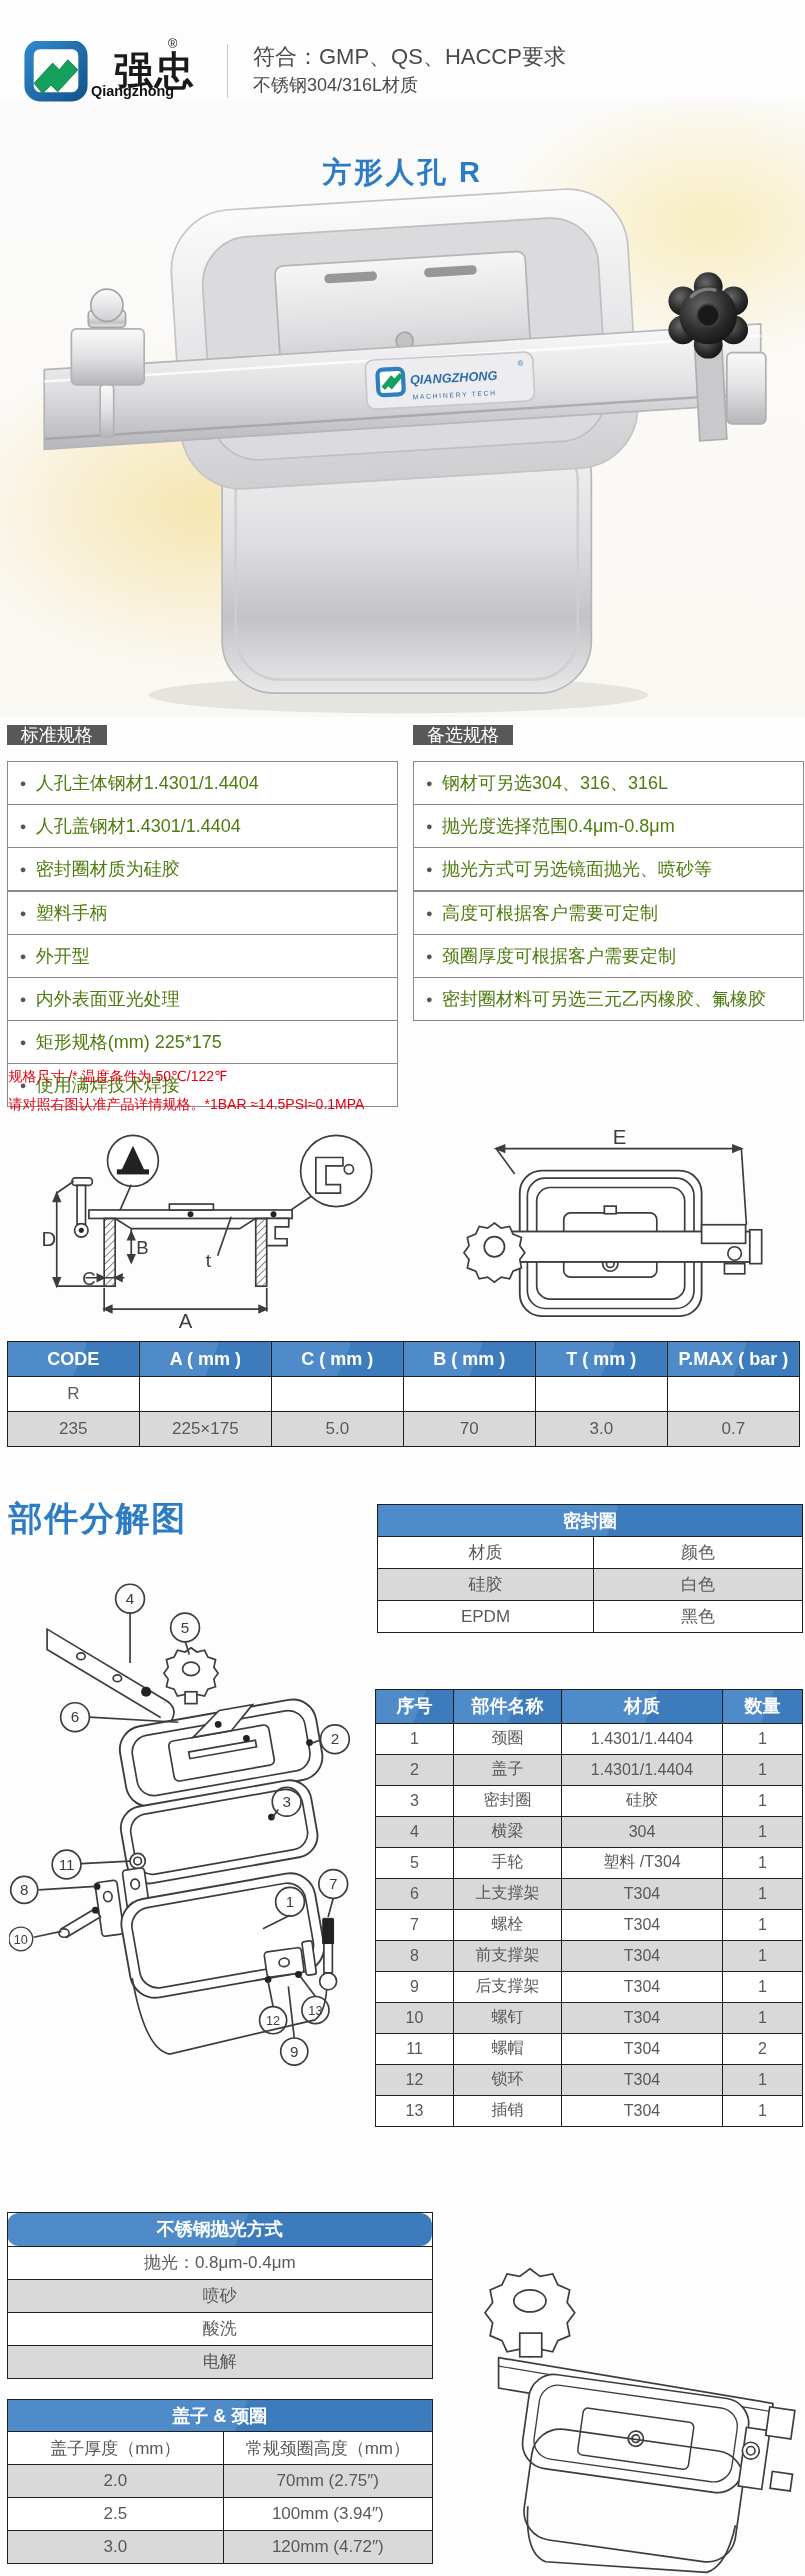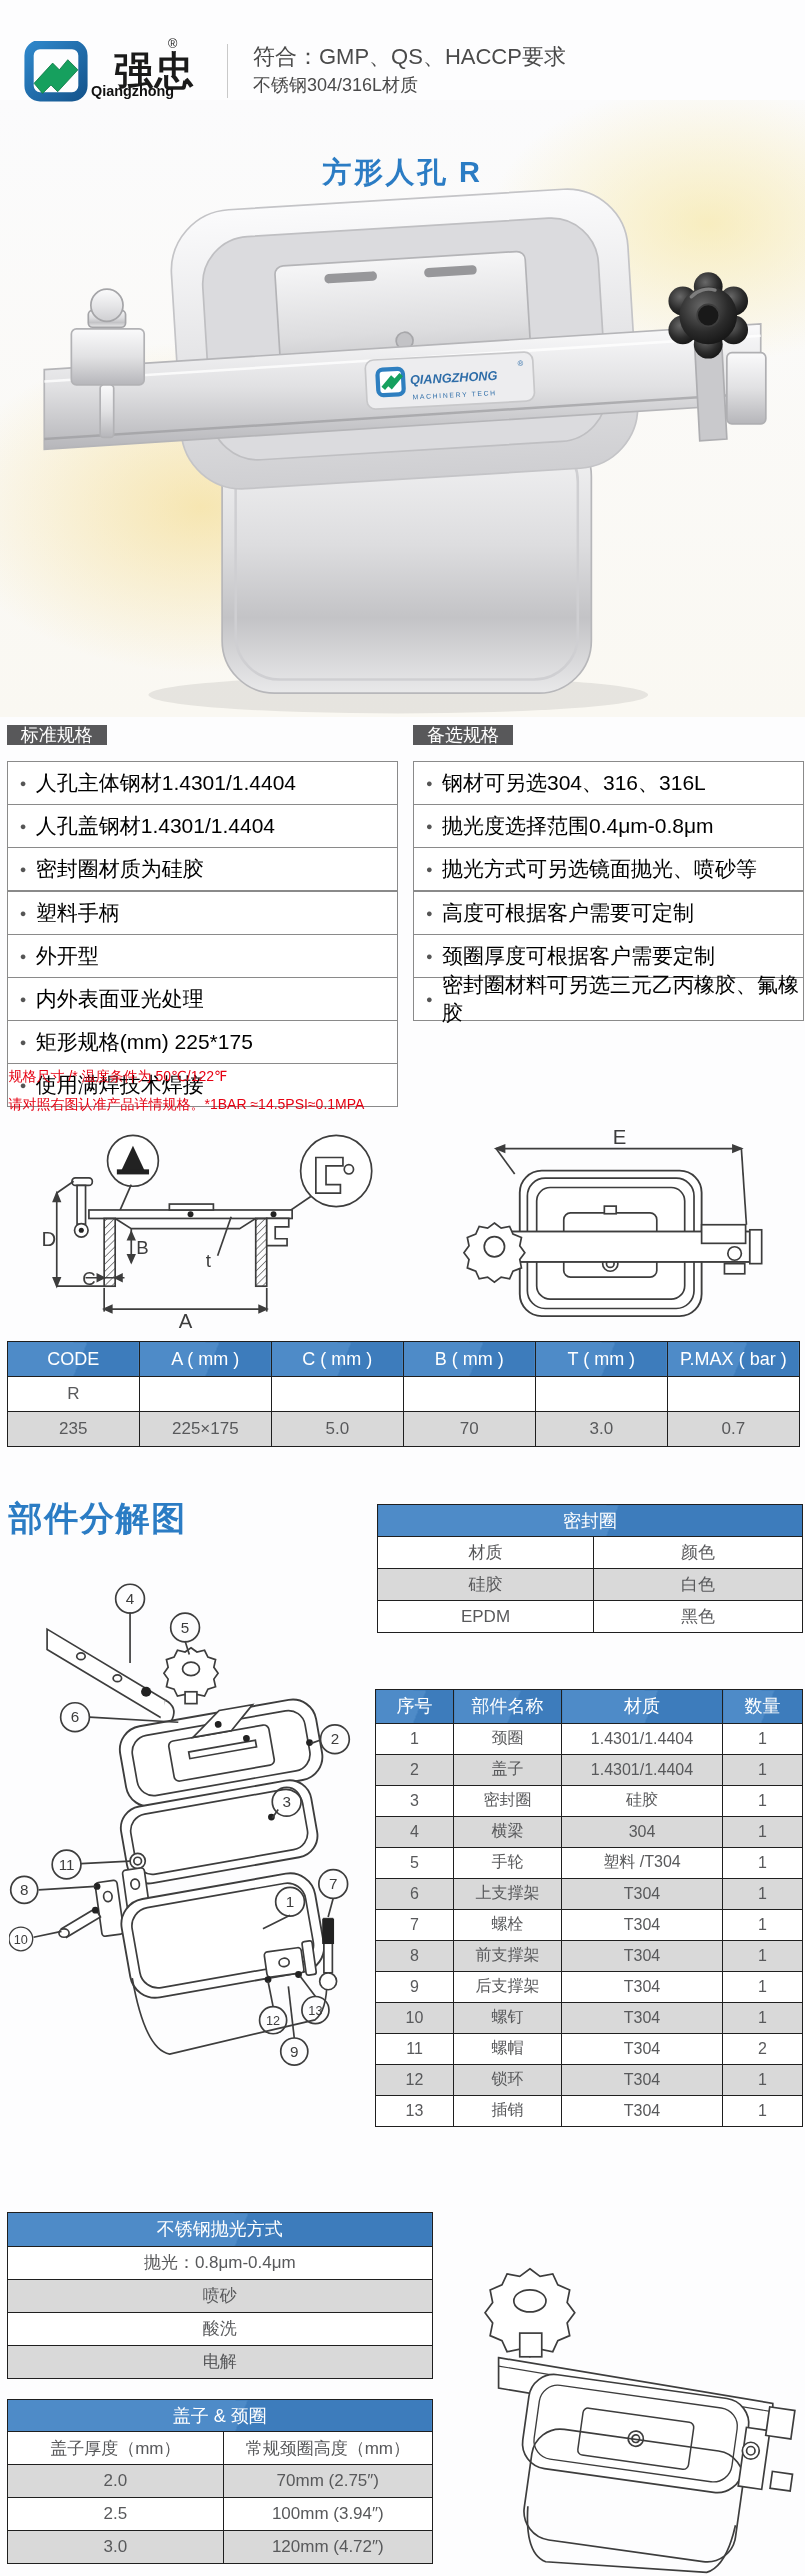--- a/index.html
+++ b/index.html
@@ -22,34 +22,34 @@
       radial-gradient(ellipse 364px 237px at 25% 66%, rgba(243,214,122,0.55), rgba(243,214,122,0) 70%),
       radial-gradient(ellipse 305px 195px at 88% 20%, rgba(246,230,160,0.65), rgba(246,230,160,0) 72%),
       linear-gradient(180deg,#fbfbfc 0%,#faf8f2 100%);}
 
   
   .sec-label{position:absolute;width:100px;height:20px;background:#58585a;color:#fff;font-size:18px;display:flex;align-items:center;justify-content:center;}
   .spec-list{position:absolute;}
   .spec-row{box-sizing:border-box;border:0.8px solid #8a8a8a;margin-top:-0.8px;height:44px;display:flex;align-items:center;padding-left:12px;background:#fff;}
   .spec-row:first-child{margin-top:0;}
   .bullet{color:#555;font-size:11px;margin-right:9.3px;}
-  .spec-text{color:#000000;font-size:21px;}
+  .spec-text{color:#4d7c0f;font-size:18px;}
 
   .note-red{position:absolute;left:8.5px;top:1062px;color:#e60012;font-size:14px;line-height:28px;}
 
   
   table{border-collapse:collapse;table-layout:fixed;}
   .gtable td,.gtable th{border:1.7px solid #1f1f1f;text-align:center;color:#58595b;font-size:17px;overflow:hidden;white-space:nowrap;}
-  .gtable th{background:linear-gradient(112deg,#4e8bc8 55%,#3d7cbc 55%);color:#ffffff;font-weight:normal;font-size:18px;}
+  .gtable th{background:linear-gradient(112deg,#4e8bc8 55%,#3d7cbc 55%);color:#ffffff;font-weight:bold;font-size:18px;}
   .row-light td{background:#ffffff;}
   .row-dark td{background:#d9d9d9;margin-left:16px;}
   .dim-table th{height:32px;} .dim-table td{height:32px;}
   .seal-table th{height:29px;} .seal-table td{height:29px;}
   .parts-table th{height:30.5px;} .parts-table td{height:28px;font-size:16px;}
-  .pol-table th{height:30.5px;} .pol-table td{height:30px;}
+  .pol-table th{height:30.5px;border-radius:12px;} .pol-table td{height:30px;}
   .cov-table th{height:29px;} .cov-table td{height:30px;}
   .subhead td{background:#fff;}
 
   .section-title{position:absolute;left:8.5px;top:1496px;font-size:34px;font-weight:bold;color:#2b7cc4;letter-spacing:1.7px;}
 
   svg{display:block;}
   .lineart{stroke:#3d3d3d;fill:none;stroke-width:2;}
 </style>
 </head>
 <body>

